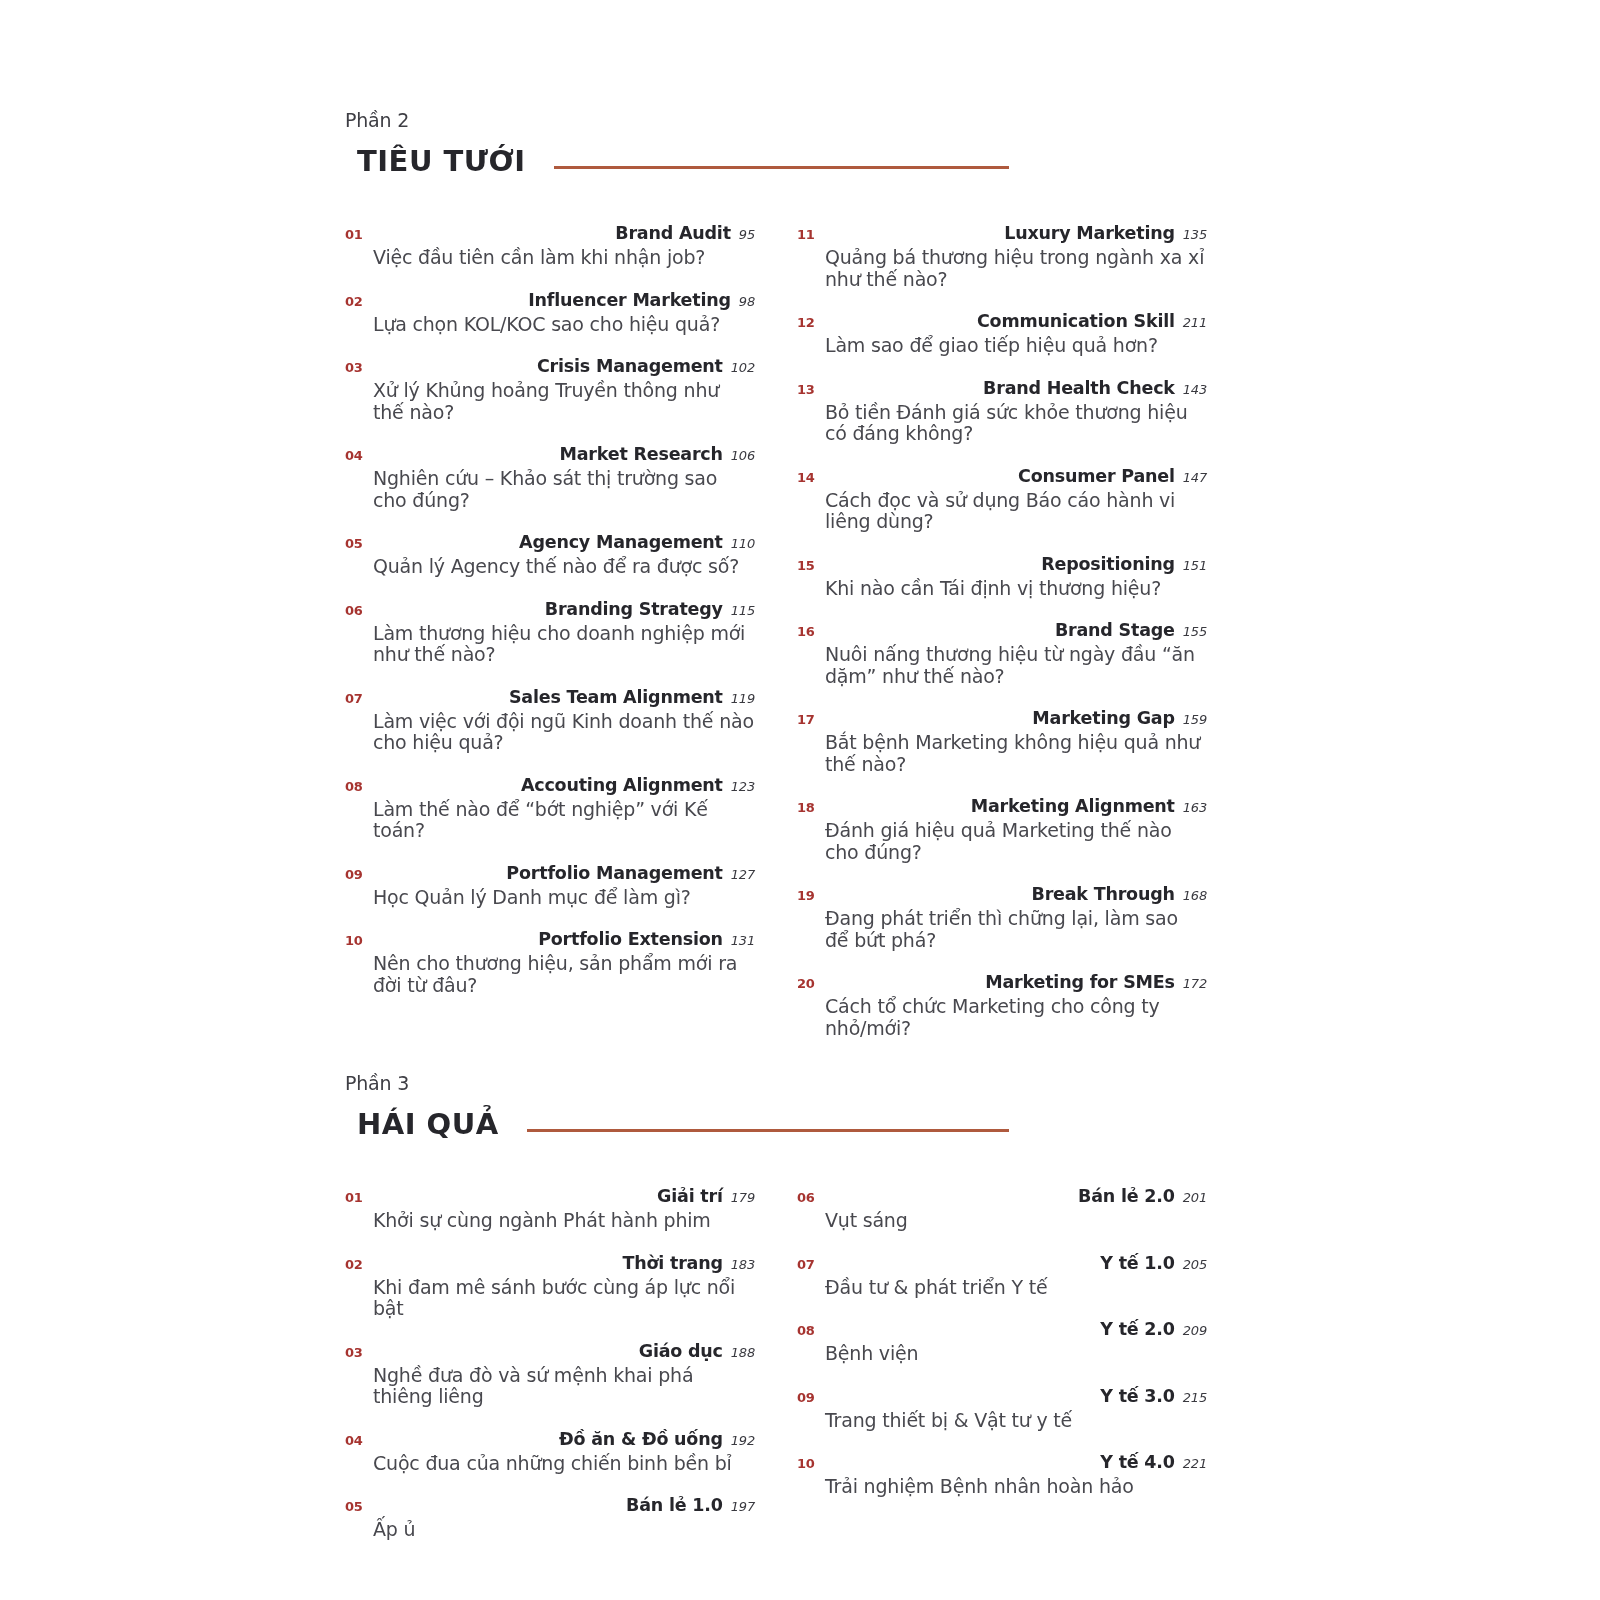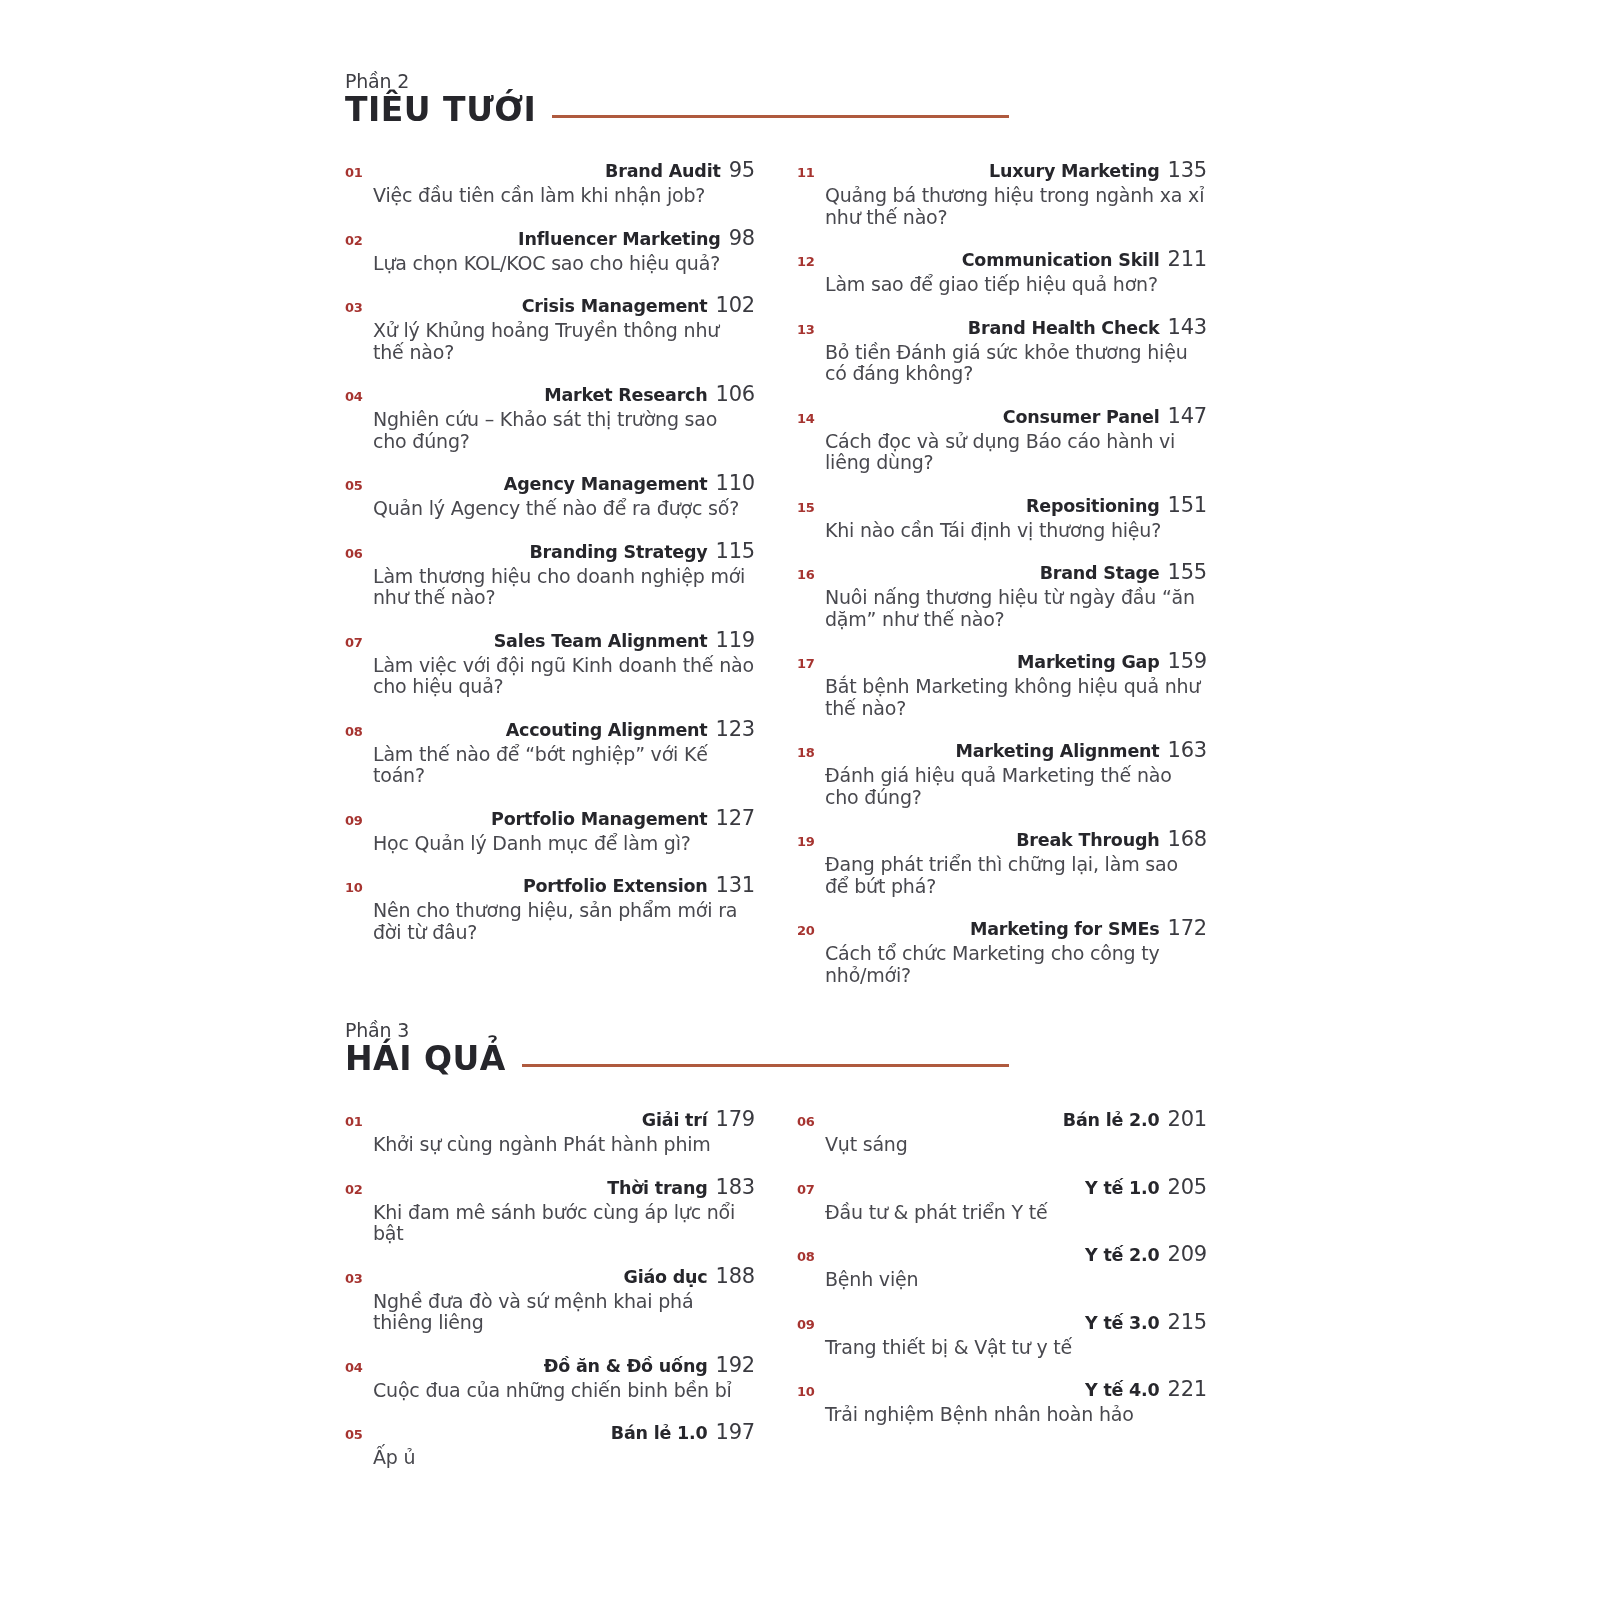--- a/index.html
+++ b/index.html
@@ -14,52 +14,52 @@
   *{box-sizing:border-box;}
   html,body{margin:0;padding:0;}
   body{
     width:1600px;height:1600px;overflow:hidden;
     background:var(--bg);
     font-family:"DejaVu Sans", sans-serif;
     color:var(--title);
     letter-spacing:-0.2px;
   }
   .page{
-    padding:68px 395px 0 345px;
+    padding:107px 395px 0 345px;
     width:1404px;
   }
   .section{margin-bottom:12px;}
   .sec-head{margin-bottom:32px;}
   .part-label{
     font-size:19px;line-height:26px;color:var(--label);
   }
   .title-row{display:flex;align-items:center;}
   .sec-title{
-    margin:0;font-size:33px;line-height:32px;font-weight:bold;
+    margin:12px;font-size:29px;line-height:32px;font-weight:bold;
     letter-spacing:0.5px;color:var(--title);
   }
   .rule{
     flex:1;height:3px;background:var(--rule);
     margin-left:16px;margin-top:12px;
   }
   .columns{display:flex;gap:42px;}
   .col{width:410px;flex:none;}
   .entry{margin-bottom:19px;}
   .entry-head{display:flex;align-items:baseline;line-height:24px;}
   .num{
     width:28px;flex:none;font-weight:bold;font-size:13px;
     color:var(--accent);
   }
   .etitle{
     flex:1;font-weight:bold;font-size:17.5px;color:var(--title);
     padding-right:8px;
     text-align:right;
   }
   .pagenum{
-    flex:none;font-size:21px;color:var(--page-num);
+    flex:none;font-size:13px;color:var(--page-num);font-style:italic;
   }
   .desc{
     margin-left:28px;font-size:19px;line-height:21.5px;
     color:var(--desc);
   }
 </style>
 </head>
 <body>
 
 <div class="page" id="toc-root">

